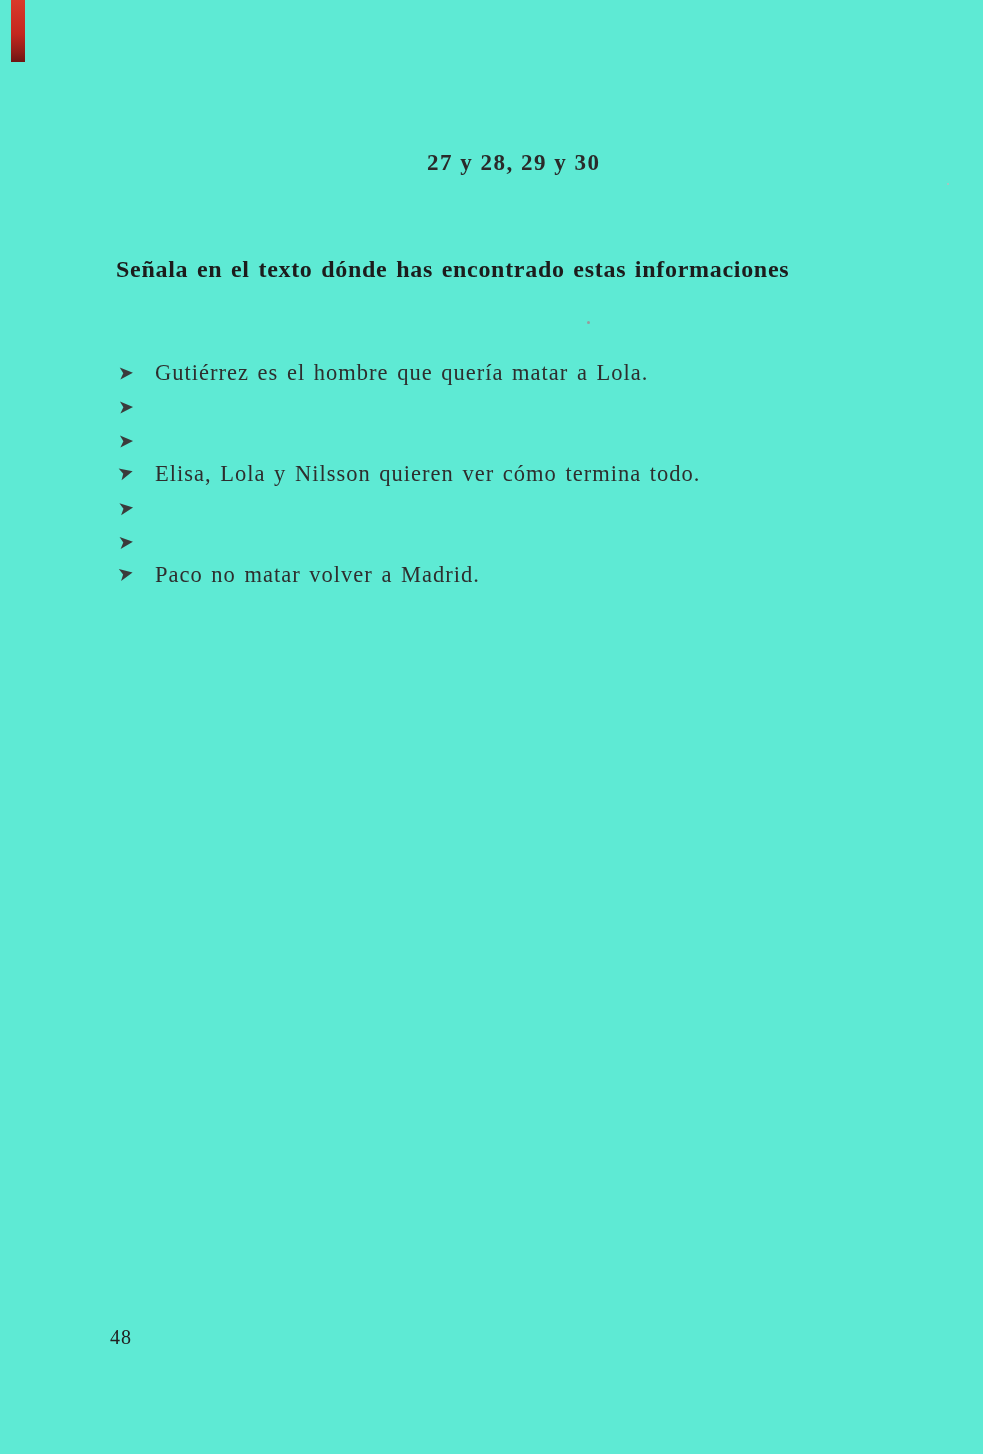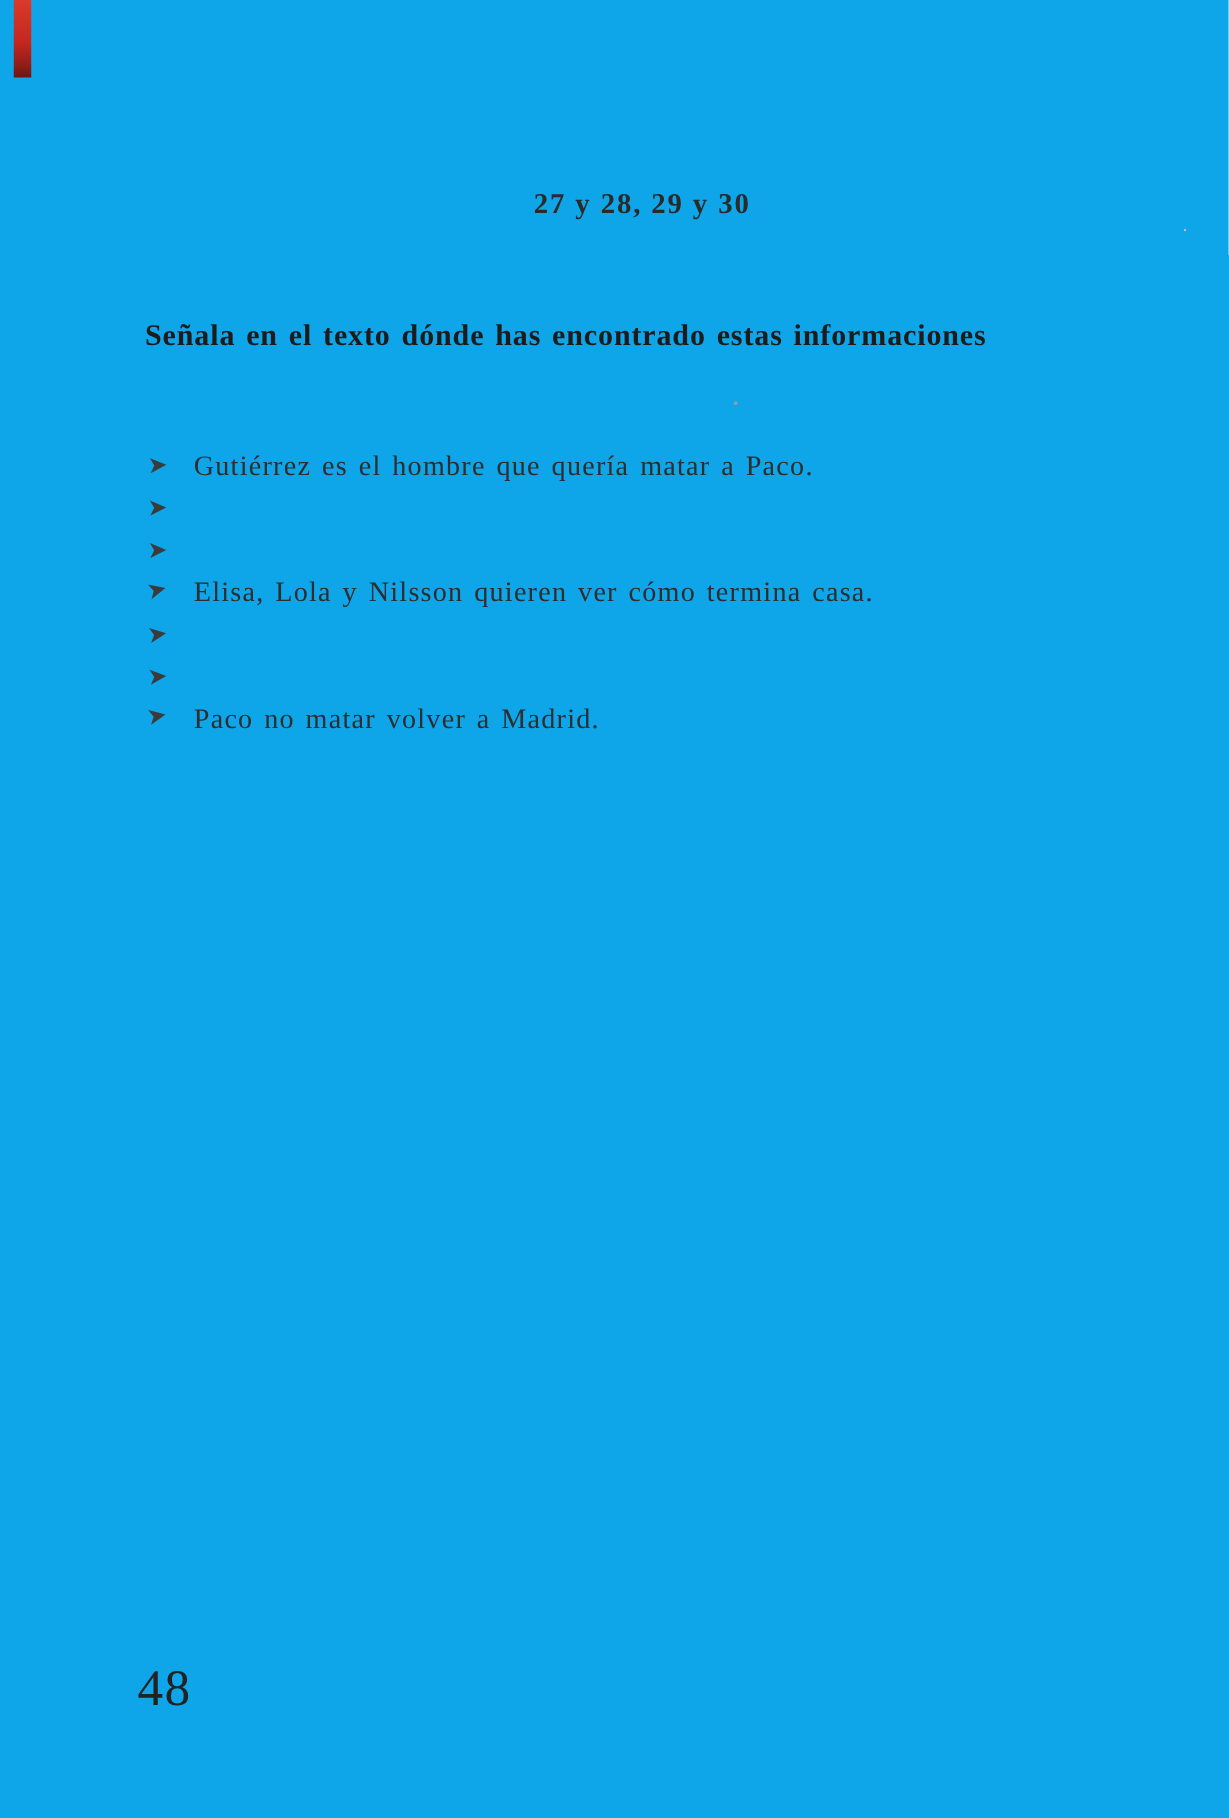--- a/index.html
+++ b/index.html
@@ -4,21 +4,21 @@
 <style>
   html, body {
     margin: 0;
     padding: 0;
     background: #ffffff;
   }
   .page {
     position: relative;
     width: 983px;
     height: 1454px;
-    background: #0ea5e9;
+    background: #5eead4;
     overflow: hidden;
     font-family: "Liberation Serif", "DejaVu Serif", serif;
   }
   
   .edge-mark {
     position: absolute;
     left: 11px;
     top: 0;
     width: 14px;
     height: 62px;
@@ -76,21 +76,21 @@
     font-size: 22.5px;
     letter-spacing: 1px;
     word-spacing: 2px;
     color: #2e2e2e;
     white-space: nowrap;
   }
   .page-number {
     position: absolute;
     left: 110px;
     top: 1326px;
-    font-size: 41px;
+    font-size: 20px;
     letter-spacing: 1px;
     color: #222222;
   }
   .speck {
     position: absolute;
     border-radius: 50%;
   }
   .speck-1 {
     left: 587px;
     top: 321px;
@@ -113,31 +113,31 @@
 
   <div class="edge-mark"></div>
 
   <div class="exercise-numbers">27 y 28, 29 y 30</div>
 
   <div class="instruction">Señala en el texto dónde has encontrado estas informaciones</div>
 
   <div class="statements">
     <div class="statement">
       <span class="bullet">➤</span>
-      <span class="statement-text">Gutiérrez es el hombre que quería matar a Paco.</span>
+      <span class="statement-text">Gutiérrez es el hombre que quería matar a Lola.</span>
     </div>
     <div class="statement">
       <span class="bullet">➤</span>
     </div>
     <div class="statement">
       <span class="bullet">➤</span>
     </div>
     <div class="statement">
       <span class="bullet">➤</span>
-      <span class="statement-text">Elisa, Lola y Nilsson quieren ver cómo termina casa.</span>
+      <span class="statement-text">Elisa, Lola y Nilsson quieren ver cómo termina todo.</span>
     </div>
     <div class="statement">
       <span class="bullet">➤</span>
     </div>
     <div class="statement">
       <span class="bullet">➤</span>
     </div>
     <div class="statement">
       <span class="bullet">➤</span>
       <span class="statement-text">Paco no matar volver a Madrid.</span>

